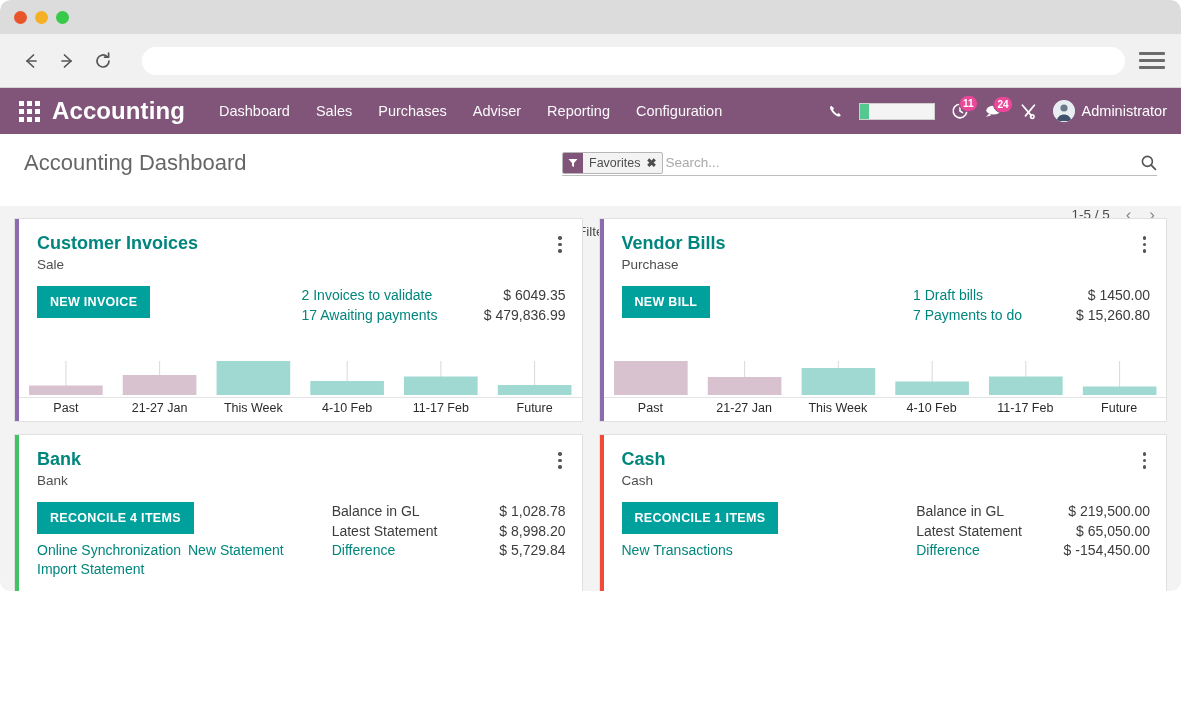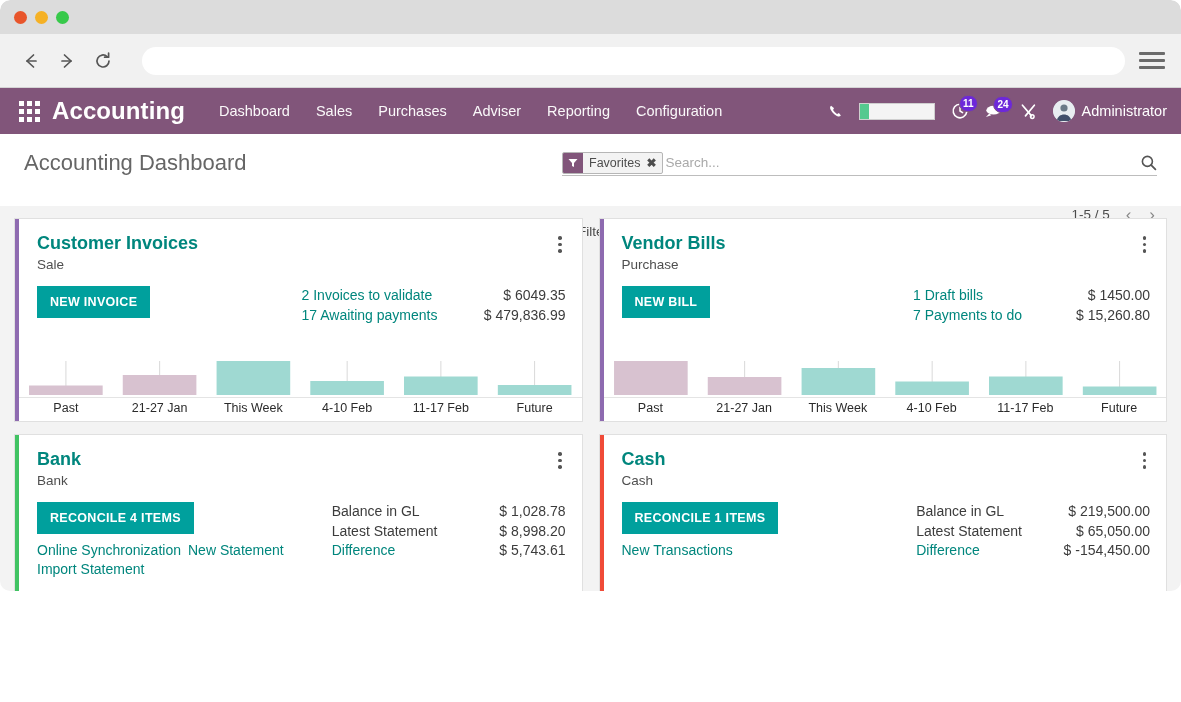--- a/index.html
+++ b/index.html
@@ -106,21 +106,21 @@
     background: #f4f4f4;
     border: 1px solid #cfcfcf;
     display: flex; align-items: stretch;
   }
   .progress-fill { width: 9px; background: #54c98f; }
   .badge {
     position: absolute;
     top: -7px; right: -9px;
     min-width: 17px; height: 17px;
     border-radius: 9px;
-    background: #6d28d9;
+    background: #ec4899;
     color: #fff;
     font-size: 10px; font-weight: bold;
     display: flex; align-items: center; justify-content: center;
     padding: 0 3px;
     border: 1.5px solid #81557a;
   }
   .avatar {
     width: 22px; height: 22px; border-radius: 50%;
     background: #cfd6dd;
     overflow: hidden;
@@ -637,21 +637,21 @@
           </div>
           <div class="stats">
             <div class="stats-labels">
               <div class="stat-label plain">Balance in GL</div>
               <div class="stat-label plain">Latest Statement</div>
               <div class="stat-label">Difference</div>
             </div>
             <div class="stats-values">
               <div class="stat-value">$ 1,028.78</div>
               <div class="stat-value">$ 8,998.20</div>
-              <div class="stat-value">$ 5,743.61</div>
+              <div class="stat-value">$ 5,729.84</div>
             </div>
           </div>
         </div>
         <div class="chart-zone">
           <svg class="barchart" viewBox="0 0 560 70" preserveAspectRatio="none" height="70">
             <g>
               <line x1="112" y1="8" x2="112" y2="68" stroke="#dcdcdc" stroke-width="1"></line>
               <line x1="206" y1="8" x2="206" y2="68" stroke="#dcdcdc" stroke-width="1"></line>
               <line x1="300" y1="8" x2="300" y2="68" stroke="#dcdcdc" stroke-width="1"></line>
               <line x1="394" y1="8" x2="394" y2="68" stroke="#dcdcdc" stroke-width="1"></line>

